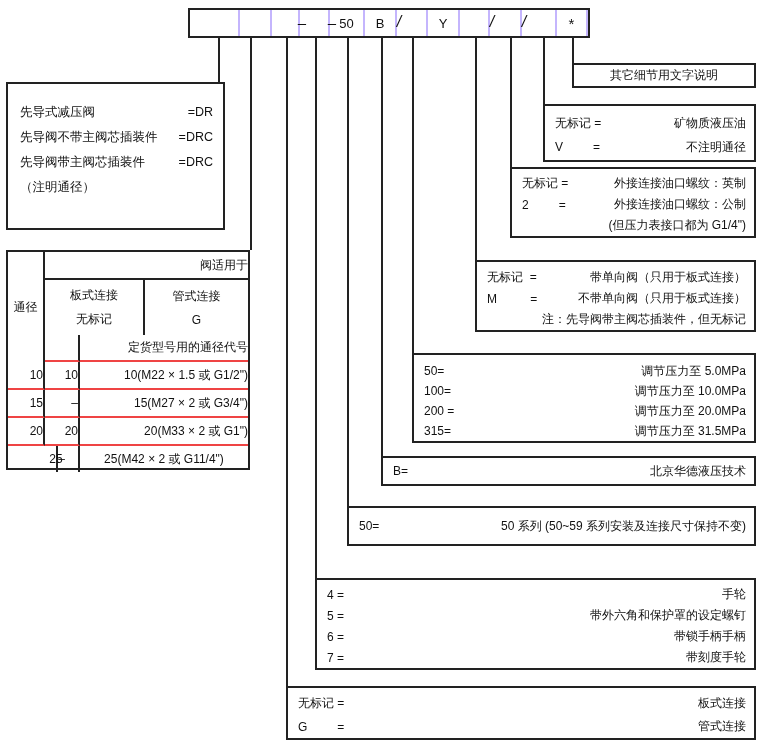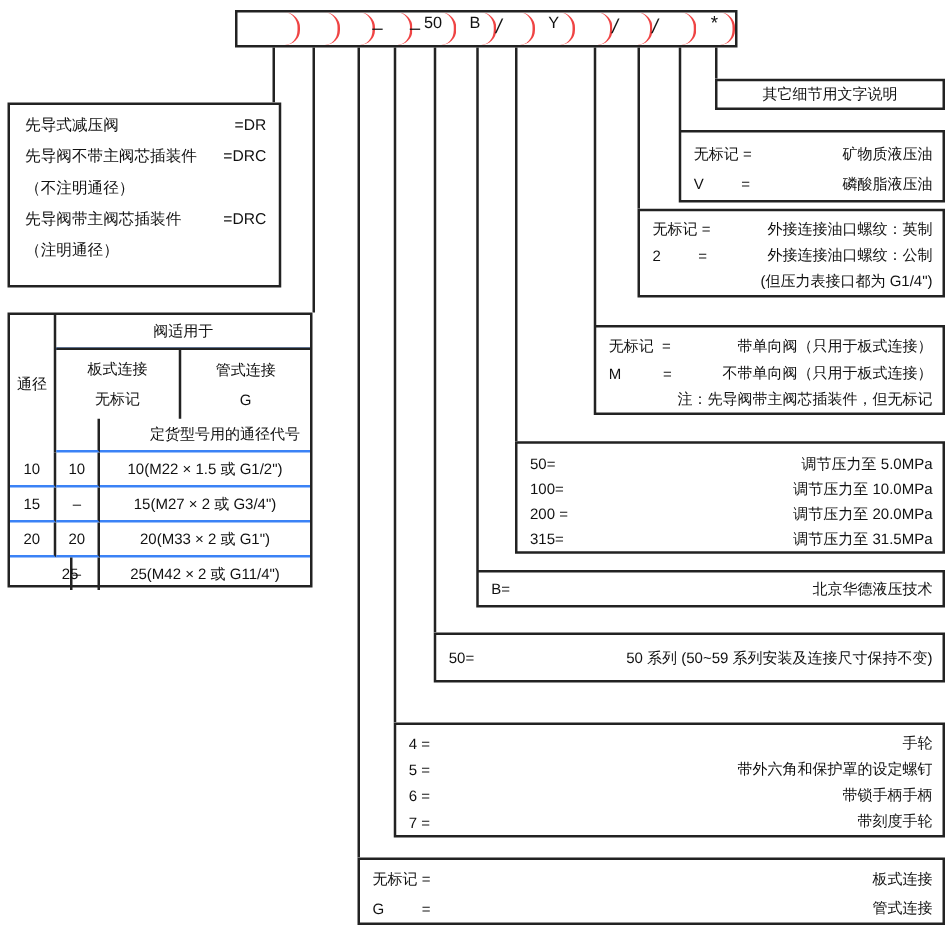--- a/index.html
+++ b/index.html
@@ -3,39 +3,39 @@
 <meta charset="utf-8">
 <style>
   * { margin:0; padding:0; box-sizing:border-box; }
   html,body { background:#fff; }
   .page {
     position:relative; width:760px; height:749px; background:#fff;
     font-family:"Liberation Sans", sans-serif; color:#111; overflow:hidden;
   }
   
   .code-row { position:absolute; display:flex; border:2px solid #222; background:#fff; }
-  .code-cell { border-right:2px solid #ef4444; height:100%; display:flex; align-items:flex-start; justify-content:center; font-size:13px;border-radius:12px; }
+  .code-cell { border-right:2px solid #c4b5fd; height:100%; display:flex; align-items:center; justify-content:center; font-size:13px; }
   .code-cell:last-child { border-right:none; }
   .sep { position:absolute; top:50%; transform:translate(-50%,-54%); font-size:15px; background:transparent; padding:0 1px; z-index:3; }
   .sep.slash { font-size:16px; font-style:italic; }
   
   .vline { position:absolute; width:2px; background:#222; }
   
   .box { position:absolute; border:2px solid #222; background:#fff; font-size:12px; }
   .kv { display:flex; justify-content:space-between; align-items:center; padding:0 8px 0 10px; }
   .key { white-space:pre; }
   .desc { text-align:left; white-space:pre; }
   .center { display:flex; align-items:center; justify-content:center; height:100%;text-align:center; }
   
   .dr-line { display:flex; justify-content:space-between; padding:0 10px 0 12px; line-height:25px; font-size:12.5px; }
   
   .tbl { position:absolute; border:2px solid #222; background:#fff; font-size:12px; }
   .tcell { position:absolute; display:flex; align-items:center; justify-content:center; text-align:center; }
   .bR { border-right:2px solid #222; }
-  .bB { border-bottom:2px solid #3b82f6; }
+  .bB { border-bottom:2px solid #ef4444;justify-content:flex-end; }
   .two-line { flex-direction:column; justify-content:space-evenly; }
 </style>
 </head>
 <body>
 
 <div class="page">
 
   <div class="code-row" style="left:188px; top:8px; width:402px; height:30px;">
     <div class="code-cell" style="flex:0 0 50px">
         <span></span>
@@ -85,32 +85,28 @@
   <div class="vline" style="left:286px; top:38px; height:648px"></div>
   <div class="vline" style="left:315px; top:38px; height:540px"></div>
   <div class="vline" style="left:347px; top:38px; height:468px"></div>
   <div class="vline" style="left:381px; top:38px; height:418px"></div>
   <div class="vline" style="left:412px; top:38px; height:315px"></div>
   <div class="vline" style="left:475px; top:38px; height:222px"></div>
   <div class="vline" style="left:510px; top:38px; height:129px"></div>
   <div class="vline" style="left:543px; top:38px; height:66px"></div>
   <div class="vline" style="left:572px; top:38px; height:25px"></div>
 
-  <div class="box" style="left:6px; top:82px; width:219px; height:148px; padding-top:4px;">
+  <div class="box" style="left:6px; top:82px; width:219px; height:148px; padding-top:16px;">
     <div class="dr-line">
       <span>先导式减压阀</span>
       <span>=DR</span>
     </div>
     <div class="dr-line">
       <span>先导阀不带主阀芯插装件</span>
       <span>=DRC</span>
-    </div>
-    <div class="dr-line">
-      <span>（不注明通径）</span>
-      <span></span>
     </div>
     <div class="dr-line">
       <span>先导阀带主阀芯插装件</span>
       <span>=DRC</span>
     </div>
     <div class="dr-line">
       <span>（注明通径）</span>
       <span></span>
     </div>
   </div>
@@ -183,21 +179,21 @@
     <div class="center">其它细节用文字说明</div>
   </div>
 
   <div class="box" style="left:543px; top:104px; width:213px; height:58px; padding-top:5px;">
     <div class="kv" style="height:24px">
       <span class="key">无标记 =</span>
       <span class="desc">矿物质液压油</span>
     </div>
     <div class="kv" style="height:24px">
       <span class="key">V         =</span>
-      <span class="desc">磷酸脂液压油</span>
+      <span class="desc">不注明通径</span>
     </div>
   </div>
 
   <div class="box" style="left:510px; top:167px; width:246px; height:71px; padding-top:4px;">
     <div class="kv" style="height:21px">
       <span class="key">无标记 =</span>
       <span class="desc">外接连接油口螺纹：英制</span>
     </div>
     <div class="kv" style="height:21px">
       <span class="key">2         =</span>

